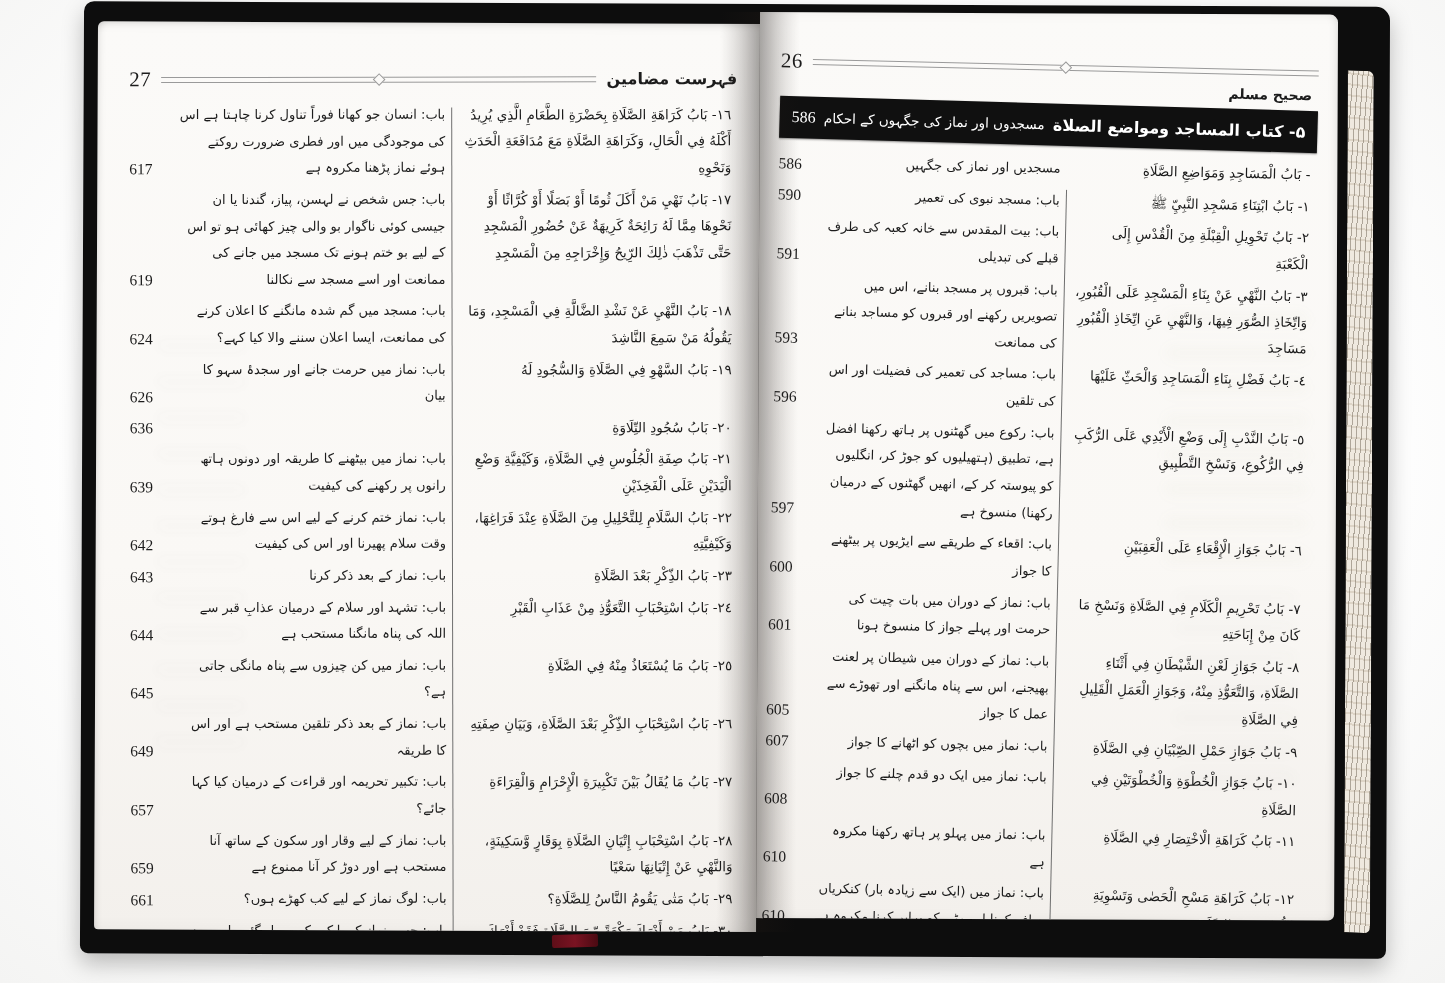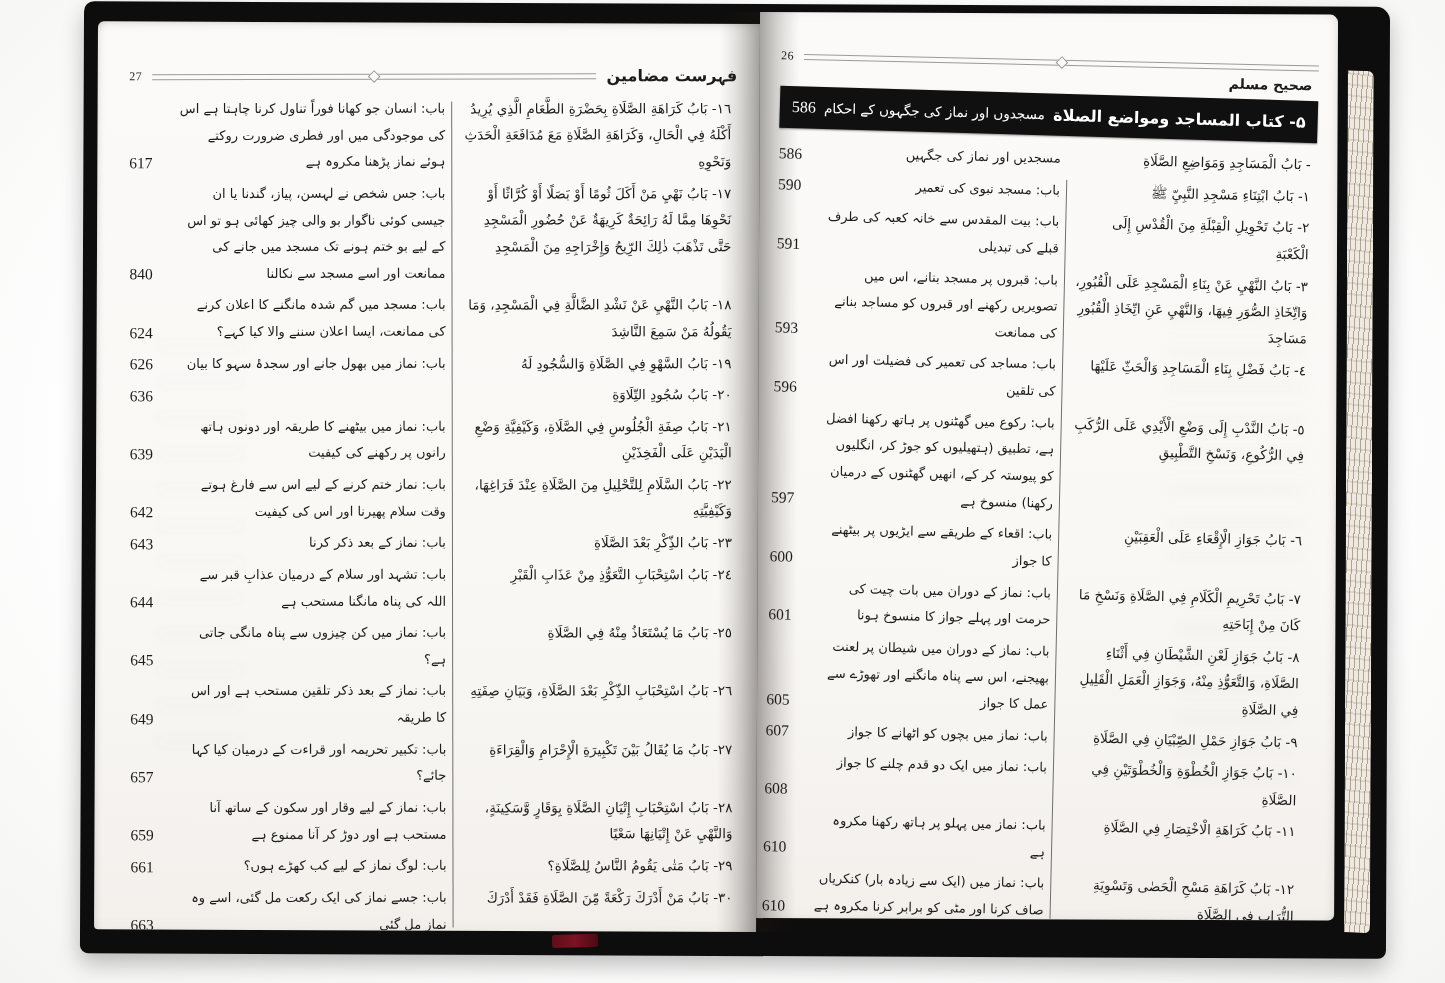--- a/index.html
+++ b/index.html
@@ -45,21 +45,21 @@
     position:absolute;left:472px;bottom:8px;width:46px;height:13px;
     background:linear-gradient(90deg,#5e0e18,var(--accent-red,#7a1322),#4a0a12);
     border-radius:2px;transform:rotate(-2deg);
   }
   .page-inner{position:relative;height:100%;}
   .pl-inner{padding:44px 20px 16px 34px;transform:rotate(-.35deg);}
   .pr-inner{padding:40px 18px 16px 22px;transform:rotate(1.05deg);transform-origin:40% 0;}
 
   
   .hdr{display:flex;align-items:center;gap:10px;}
-  .hdr .pgnum{font-family:"Liberation Serif",serif;font-size:12px;letter-spacing:.5px;}
+  .hdr .pgnum{font-family:"Liberation Serif",serif;font-size:21px;letter-spacing:.5px;}
   .rule{flex:1;height:4px;border-top:1px solid var(--rule,#9a9a9a);border-bottom:1px solid var(--rule,#9a9a9a);position:relative;}
   .rule::after{
     content:"";position:absolute;left:50%;top:50%;width:7px;height:7px;background:#fbfaf8;
     border:1px solid var(--rule,#9a9a9a);transform:translate(-50%,-52%) rotate(45deg);
   }
   .hdr .hdr-title{font-size:16px;font-weight:bold;direction:rtl;white-space:nowrap;}
   .running-title{ text-align:right;font-size:14px;font-weight:bold;direction:rtl;margin:2px 6px 0 0;}
 
   
   .kitab-bar{
@@ -109,32 +109,32 @@
         <span class="rule"></span>
         <span class="hdr-title">فہرست مضامین</span>
       </div>
       <div class="toc pl-toc">
           <div class="row">
             <div class="pg">617</div>
             <div class="urdu">باب: انسان جو کھانا فوراً تناول کرنا چاہتا ہے اس کی موجودگی میں اور فطری ضرورت روکتے ہوئے نماز پڑھنا مکروہ ہے</div>
             <div class="arabic">١٦- بَابُ كَرَاهَةِ الصَّلَاةِ بِحَضْرَةِ الطَّعَامِ الَّذِي يُرِيدُ أَكْلَهُ فِي الْحَالِ، وَكَرَاهَةِ الصَّلَاةِ مَعَ مُدَافَعَةِ الْحَدَثِ وَنَحْوِهِ</div>
           </div>
           <div class="row">
-            <div class="pg">840</div>
+            <div class="pg">619</div>
             <div class="urdu">باب: جس شخص نے لہسن، پیاز، گندنا یا ان جیسی کوئی ناگوار بو والی چیز کھائی ہو تو اس کے لیے بو ختم ہونے تک مسجد میں جانے کی ممانعت اور اسے مسجد سے نکالنا</div>
             <div class="arabic">١٧- بَابُ نَهْيِ مَنْ أَكَلَ ثُومًا أَوْ بَصَلًا أَوْ كُرَّاثًا أَوْ نَحْوِهَا مِمَّا لَهُ رَائِحَةٌ كَرِيهَةٌ عَنْ حُضُورِ الْمَسْجِدِ حَتَّى تَذْهَبَ ذٰلِكَ الرِّيحُ وَإِخْرَاجِهِ مِنَ الْمَسْجِدِ</div>
           </div>
           <div class="row">
             <div class="pg">624</div>
             <div class="urdu">باب: مسجد میں گم شدہ مانگنے کا اعلان کرنے کی ممانعت، ایسا اعلان سننے والا کیا کہے؟</div>
             <div class="arabic">١٨- بَابُ النَّهْيِ عَنْ نَشْدِ الضَّالَّةِ فِي الْمَسْجِدِ، وَمَا يَقُولُهُ مَنْ سَمِعَ النَّاشِدَ</div>
           </div>
           <div class="row">
             <div class="pg">626</div>
-            <div class="urdu">باب: نماز میں بھول جانے اور سجدۂ سہو کا بیان</div>
+            <div class="urdu">باب: نماز میں حرمت جانے اور سجدۂ سہو کا بیان</div>
             <div class="arabic">١٩- بَابُ السَّهْوِ فِي الصَّلَاةِ وَالسُّجُودِ لَهُ</div>
           </div>
           <div class="row">
             <div class="pg">636</div>
             <div class="arabic">٢٠- بَابُ سُجُودِ التِّلَاوَةِ</div>
           </div>
           <div class="row">
             <div class="pg">639</div>
             <div class="urdu">باب: نماز میں بیٹھنے کا طریقہ اور دونوں ہاتھ رانوں پر رکھنے کی کیفیت</div>
             <div class="arabic">٢١- بَابُ صِفَةِ الْجُلُوسِ فِي الصَّلَاةِ، وَكَيْفِيَّةِ وَضْعِ الْيَدَيْنِ عَلَى الْفَخِذَيْنِ</div>

